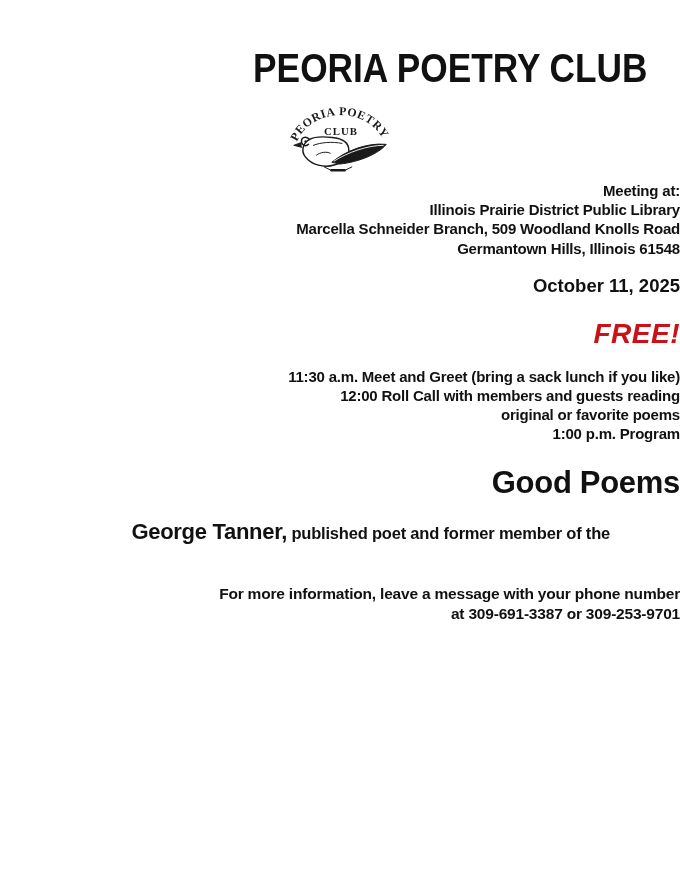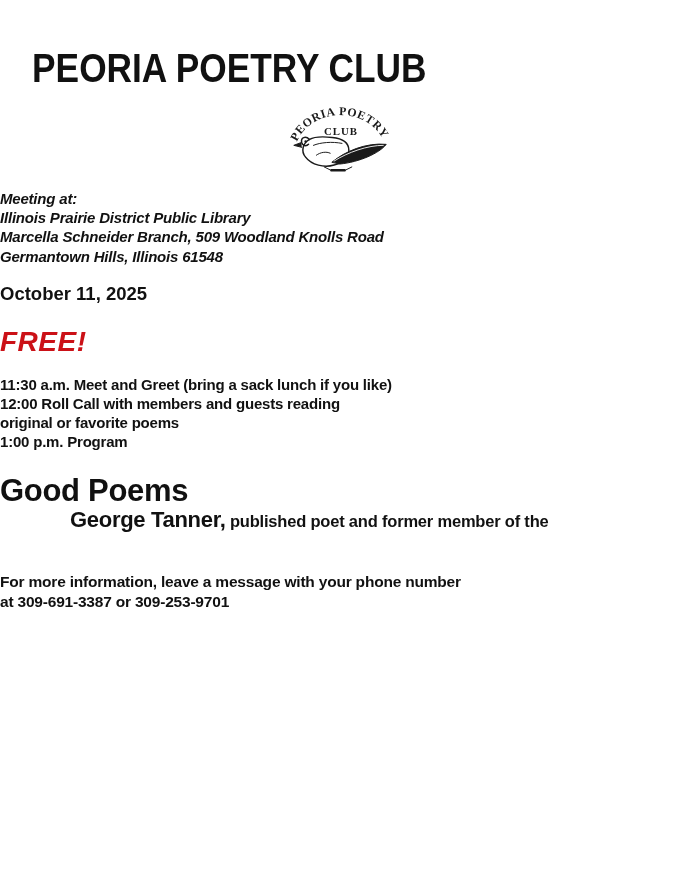--- a/index.html
+++ b/index.html
@@ -9,21 +9,21 @@
   }
   html, body { margin: 0; padding: 0; background: var(--bg); }
   .page {
     width: 680px;
     height: 780px;
     margin: 0 auto;
     background: var(--bg);
     color: var(--text);
     font-family: "Liberation Sans", sans-serif;
     font-weight: 700;
-    text-align: left;
+    text-align: right;
     overflow: hidden;
     box-sizing: border-box;
   }
   .title {
     margin: 0;
     padding-top: 46px;
     font-size: 41px;
     line-height: 44px;
     letter-spacing: 0;
     white-space: nowrap;
@@ -41,39 +41,40 @@
   .logo svg { display: block; width: 118px; height: 83px; }
   .logo .arc-text, .logo .club-text {
     font-family: "Liberation Serif", serif;
     font-weight: 700;
     fill: #1a1a1a;
   }
   .logo .arc-text { font-size: 12px; letter-spacing: 0.6px; }
   .logo .club-text { font-size: 11px; letter-spacing: 1px; }
   p { margin: 0 auto; }
   .body-15 { font-size: 15px; line-height: 19.2px; letter-spacing: -0.2px; }
-  .meeting { margin-top: 12px; font-style: italic; }
+  .meeting { margin-top: 4px; }
   .date { margin-top: 17px; font-size: 18.5px; line-height: 21px; }
   .welcome { margin-top: 22px; font-size: 18.5px; line-height: 21px; }
   .free {
     margin-top: 23px;
     font-size: 28px;
     line-height: 30px;
     font-style: italic;
     color: var(--accent);
     letter-spacing: 0.5px;
   }
   .schedule { margin-top: 18px; }
   .program {
     margin: 22px 0 0;
     font-size: 31px;
     line-height: 34px;
     letter-spacing: -0.3px;
   }
   .speaker {
+    margin-top: 20px;
     max-width: 540px;
     font-size: 16.5px;
     line-height: 23.5px;
     letter-spacing: -0.2px;
   }
   .speaker-name { font-size: 22px; letter-spacing: -0.3px; }
   .invite { margin-top: 21px; max-width: 580px; font-size: 15.5px; line-height: 19.7px; letter-spacing: -0.2px; }
   .contact { margin-top: 15px; font-size: 15.5px; line-height: 20px; letter-spacing: -0.2px; }
 </style>
 </head>

